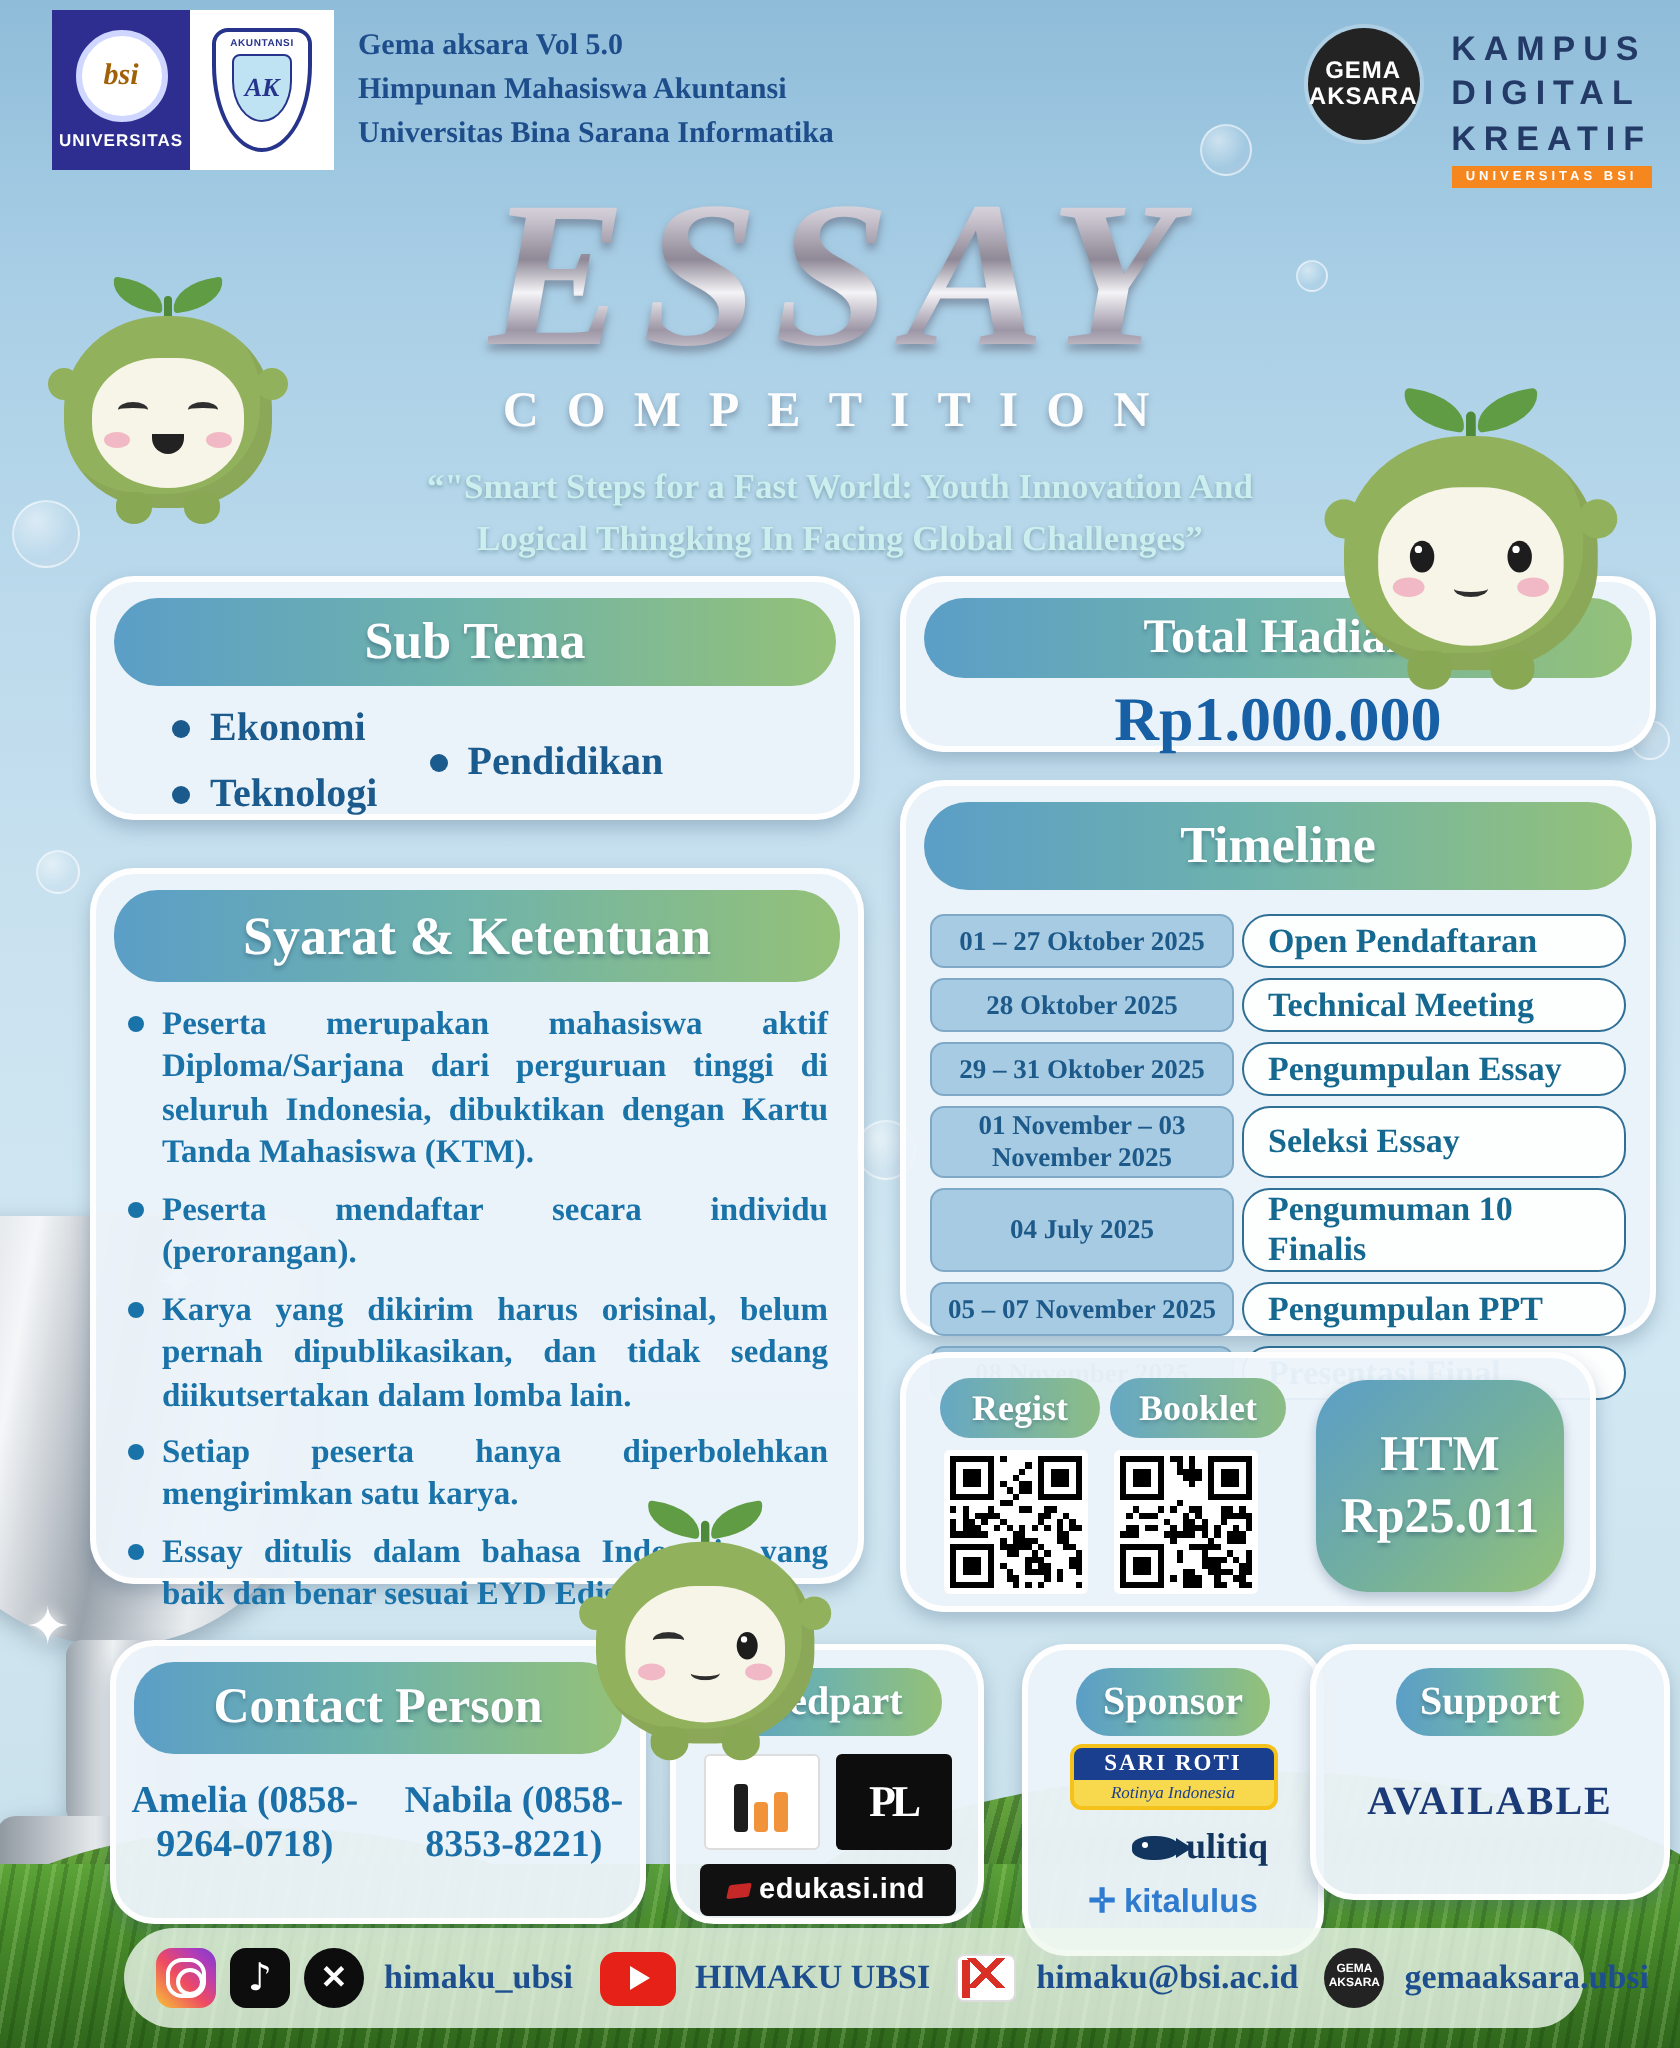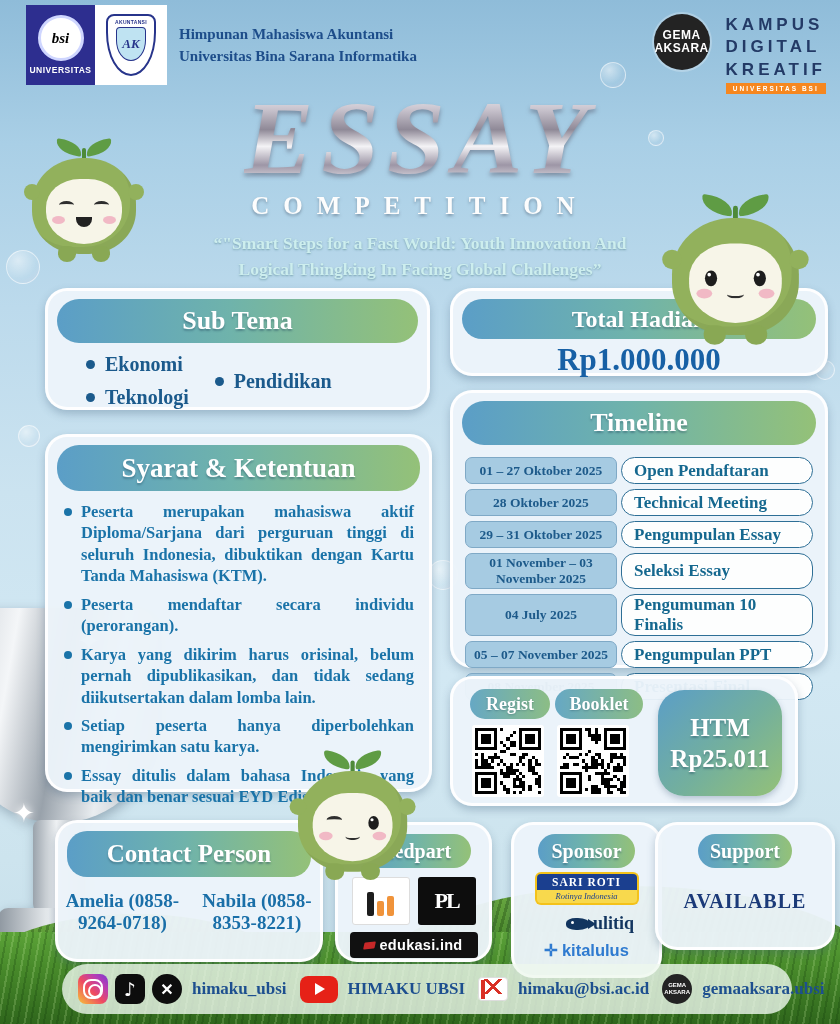--- a/index.html
+++ b/index.html
@@ -9,21 +9,21 @@
 
   
   .bubble{ position:absolute; border-radius:50%; border:1.5px solid rgba(255,255,255,.55);
     background:radial-gradient(circle at 35% 30%, rgba(255,255,255,.5), rgba(255,255,255,.06) 60%, rgba(255,200,220,.15)); }
 
   
   .top-header{ position:absolute; top:5px; left:26px; display:flex; gap:12px; align-items:center; z-index:5; }
   .logo-strip{ display:flex; }
   .logo-univ{ width:69px; height:80px; background:#2d2e8f; display:flex; flex-direction:column; align-items:center; justify-content:center; gap:4px; }
   .logo-univ .circ{ width:46px; height:46px; border-radius:50%; background:#fff; border:3px solid #cfd6ff; display:flex; align-items:center; justify-content:center; }
-  .logo-univ .circ b{ color:#000000; font-size:15px; font-style:italic;text-align:right; }
+  .logo-univ .circ b{ color:#a16207; font-size:15px; font-style:italic;text-align:right; }
   .logo-univ .lbl{ color:#fff; font-family:"Liberation Sans",sans-serif; font-size:8.5px; font-weight:bold; letter-spacing:.5px; }
   .logo-akun{ width:72px; height:80px; background:#fff; display:flex; align-items:center; justify-content:center; }
   .shield{ width:50px; height:62px; border:2.5px solid #27348b; border-radius:8px 8px 50% 50%/8px 8px 70% 70%; display:flex; flex-direction:column; align-items:center; padding-top:3px; background:#fff; }
   .shield .s-lbl{ font-family:"Liberation Sans",sans-serif; font-size:5px; font-weight:bold; color:#27348b; letter-spacing:.3px;}
   .shield .s-in{ margin-top:2px; width:30px; height:34px; background:#bfe3f2; border:1.5px solid #27348b; border-radius:4px 4px 50% 50%/4px 4px 60% 60%; display:flex; align-items:center; justify-content:center; color:#27348b; font-size:13px; font-weight:bold; font-style:italic;}
   .org-lines{ display:flex; flex-direction:column; gap:2px; }
   .org-lines span{ color:#1d4d8a; font-weight:bold; font-size:15px; line-height:1.35; }
 
   .badges{ position:absolute; top:14px; right:14px; display:flex; gap:16px; align-items:flex-start; z-index:5; }
   .gema-badge{ width:56px; height:56px; border-radius:50%; background:#232323; display:flex; flex-direction:column; align-items:center; justify-content:center; box-shadow:0 0 0 2px rgba(255,255,255,.25); }
@@ -205,20 +205,21 @@
         <span class="lbl">UNIVERSITAS</span>
       </div>
       <div class="logo-akun">
         <div class="shield">
           <span class="s-lbl">AKUNTANSI</span>
           <span class="s-in">AK</span>
         </div>
       </div>
     </div>
     <div class="org-lines">
+      <span>Gema aksara Vol 5.0</span>
       <span>Himpunan Mahasiswa Akuntansi</span>
       <span>Universitas Bina Sarana Informatika</span>
     </div>
   </div>
 
   <div class="badges">
     <div class="gema-badge">
       <span>GEMA</span>
       <span>AKSARA</span>
     </div>

